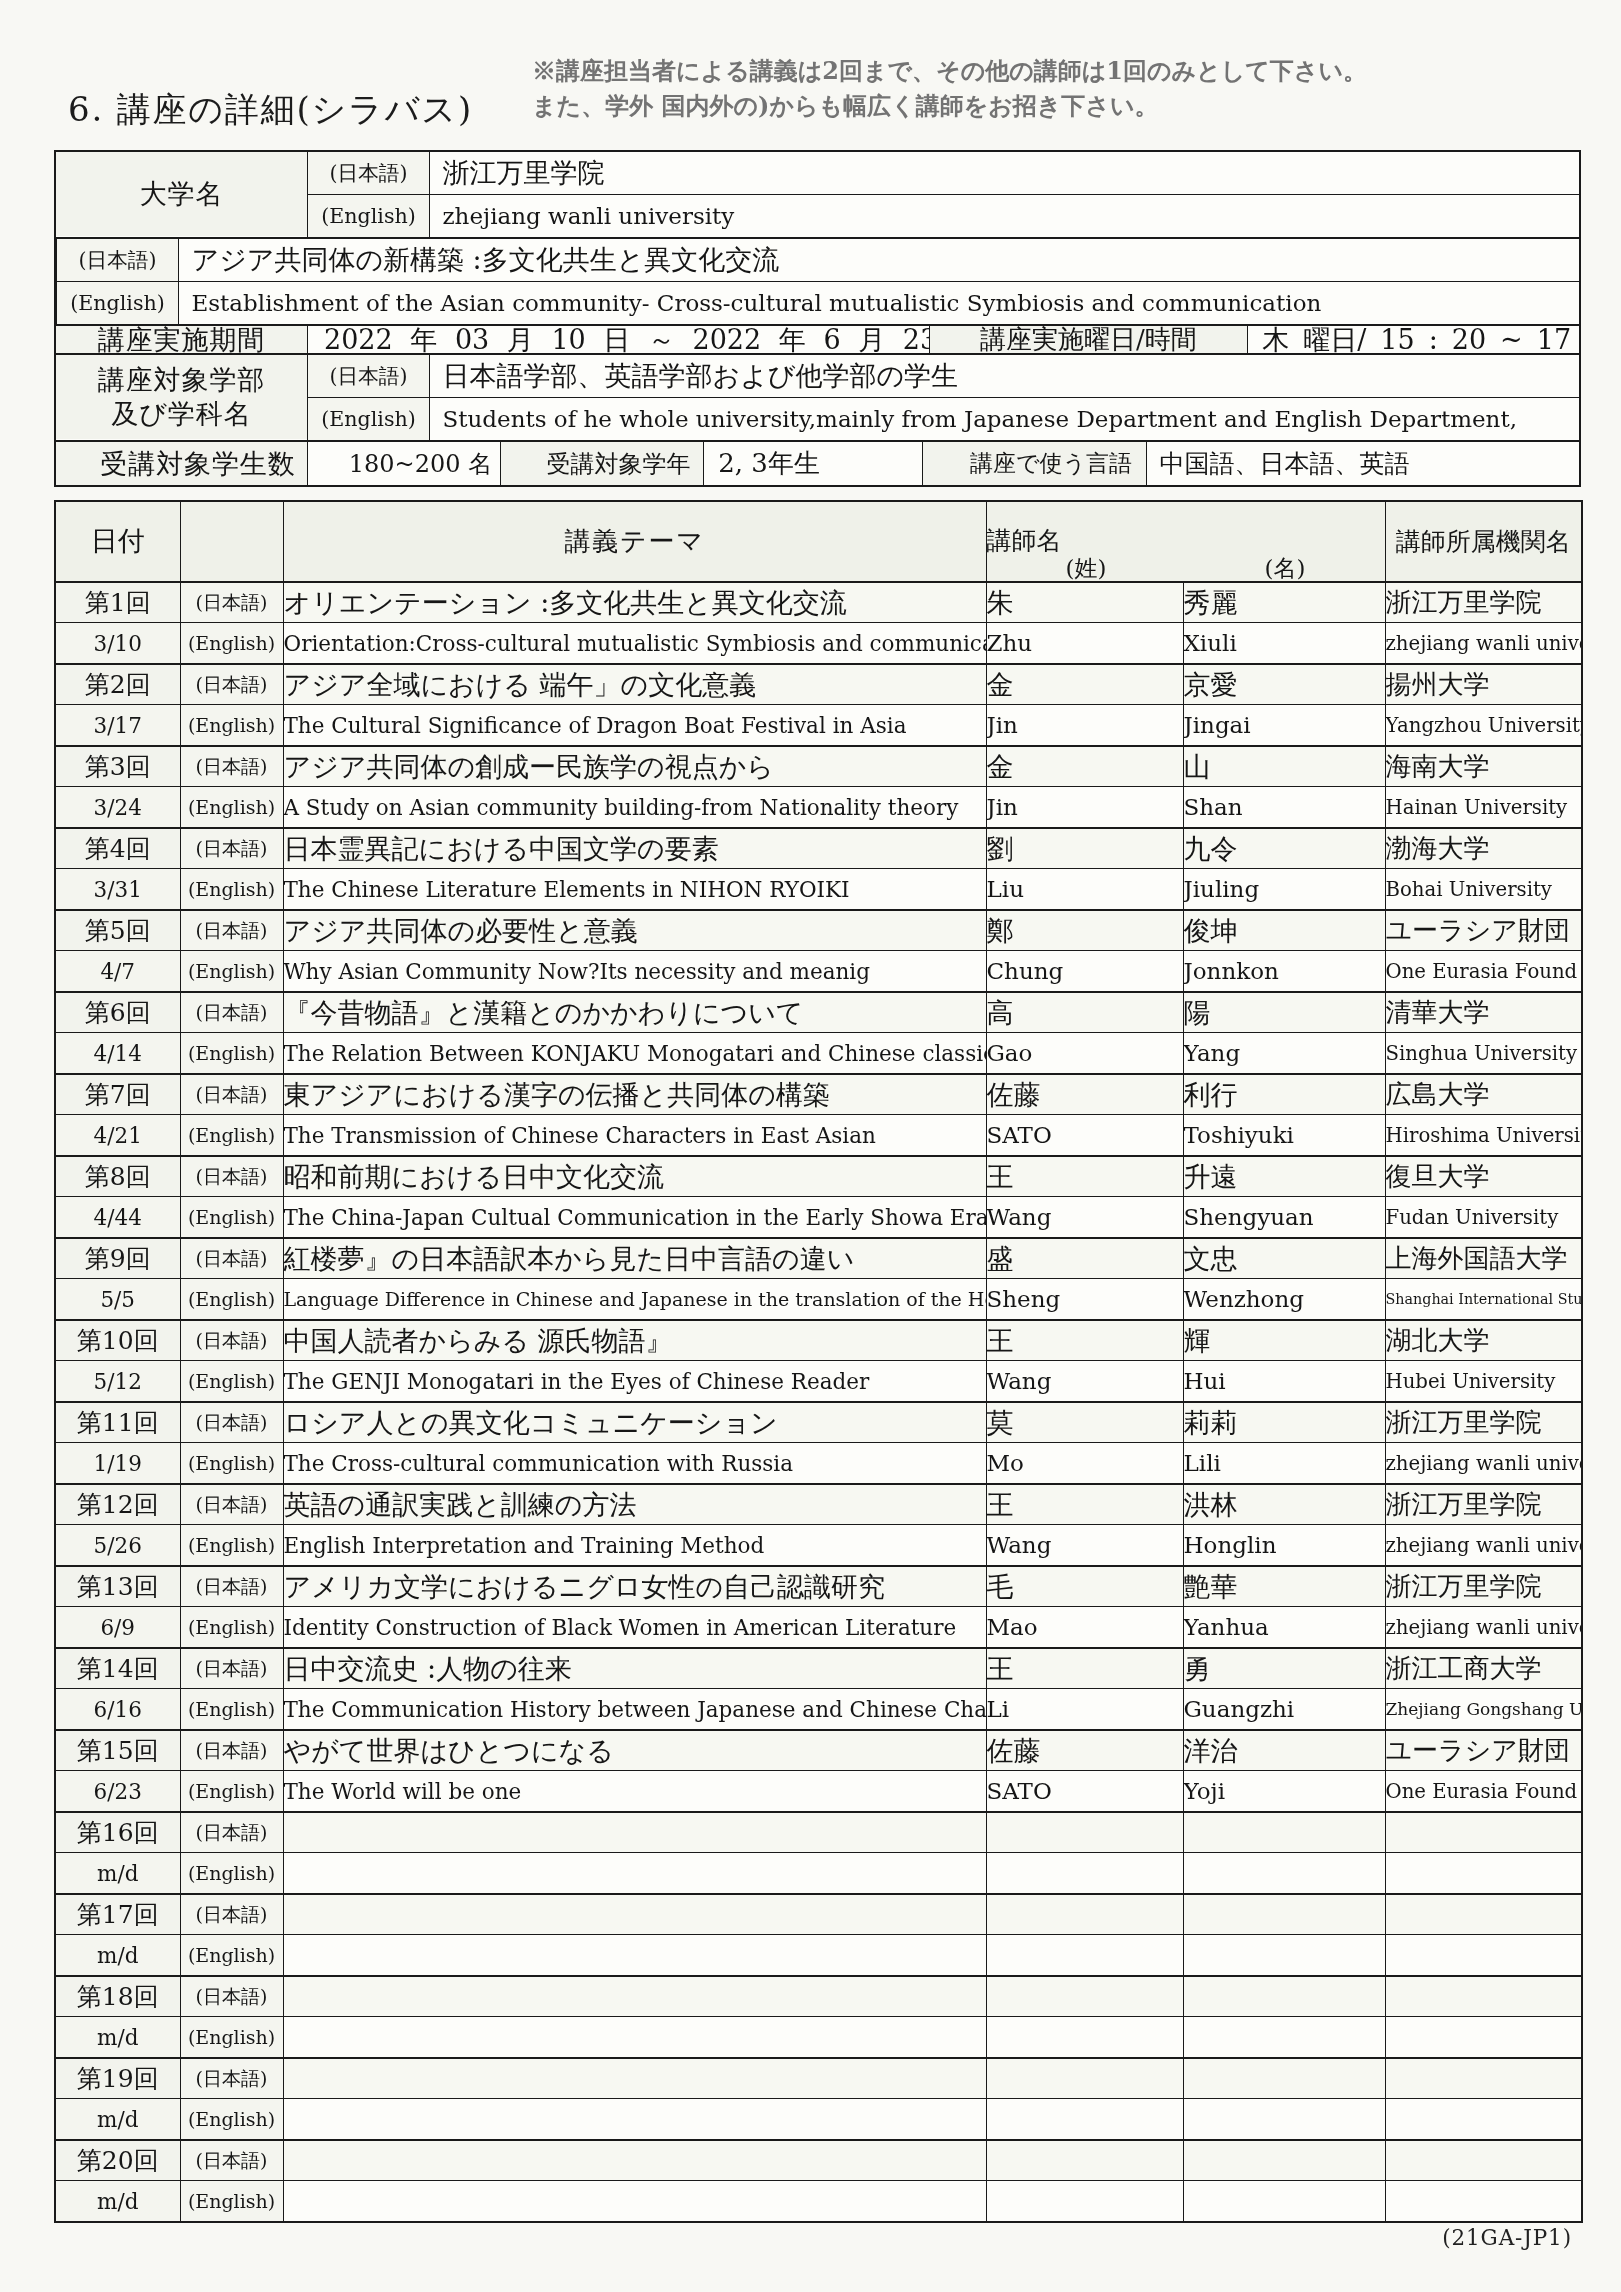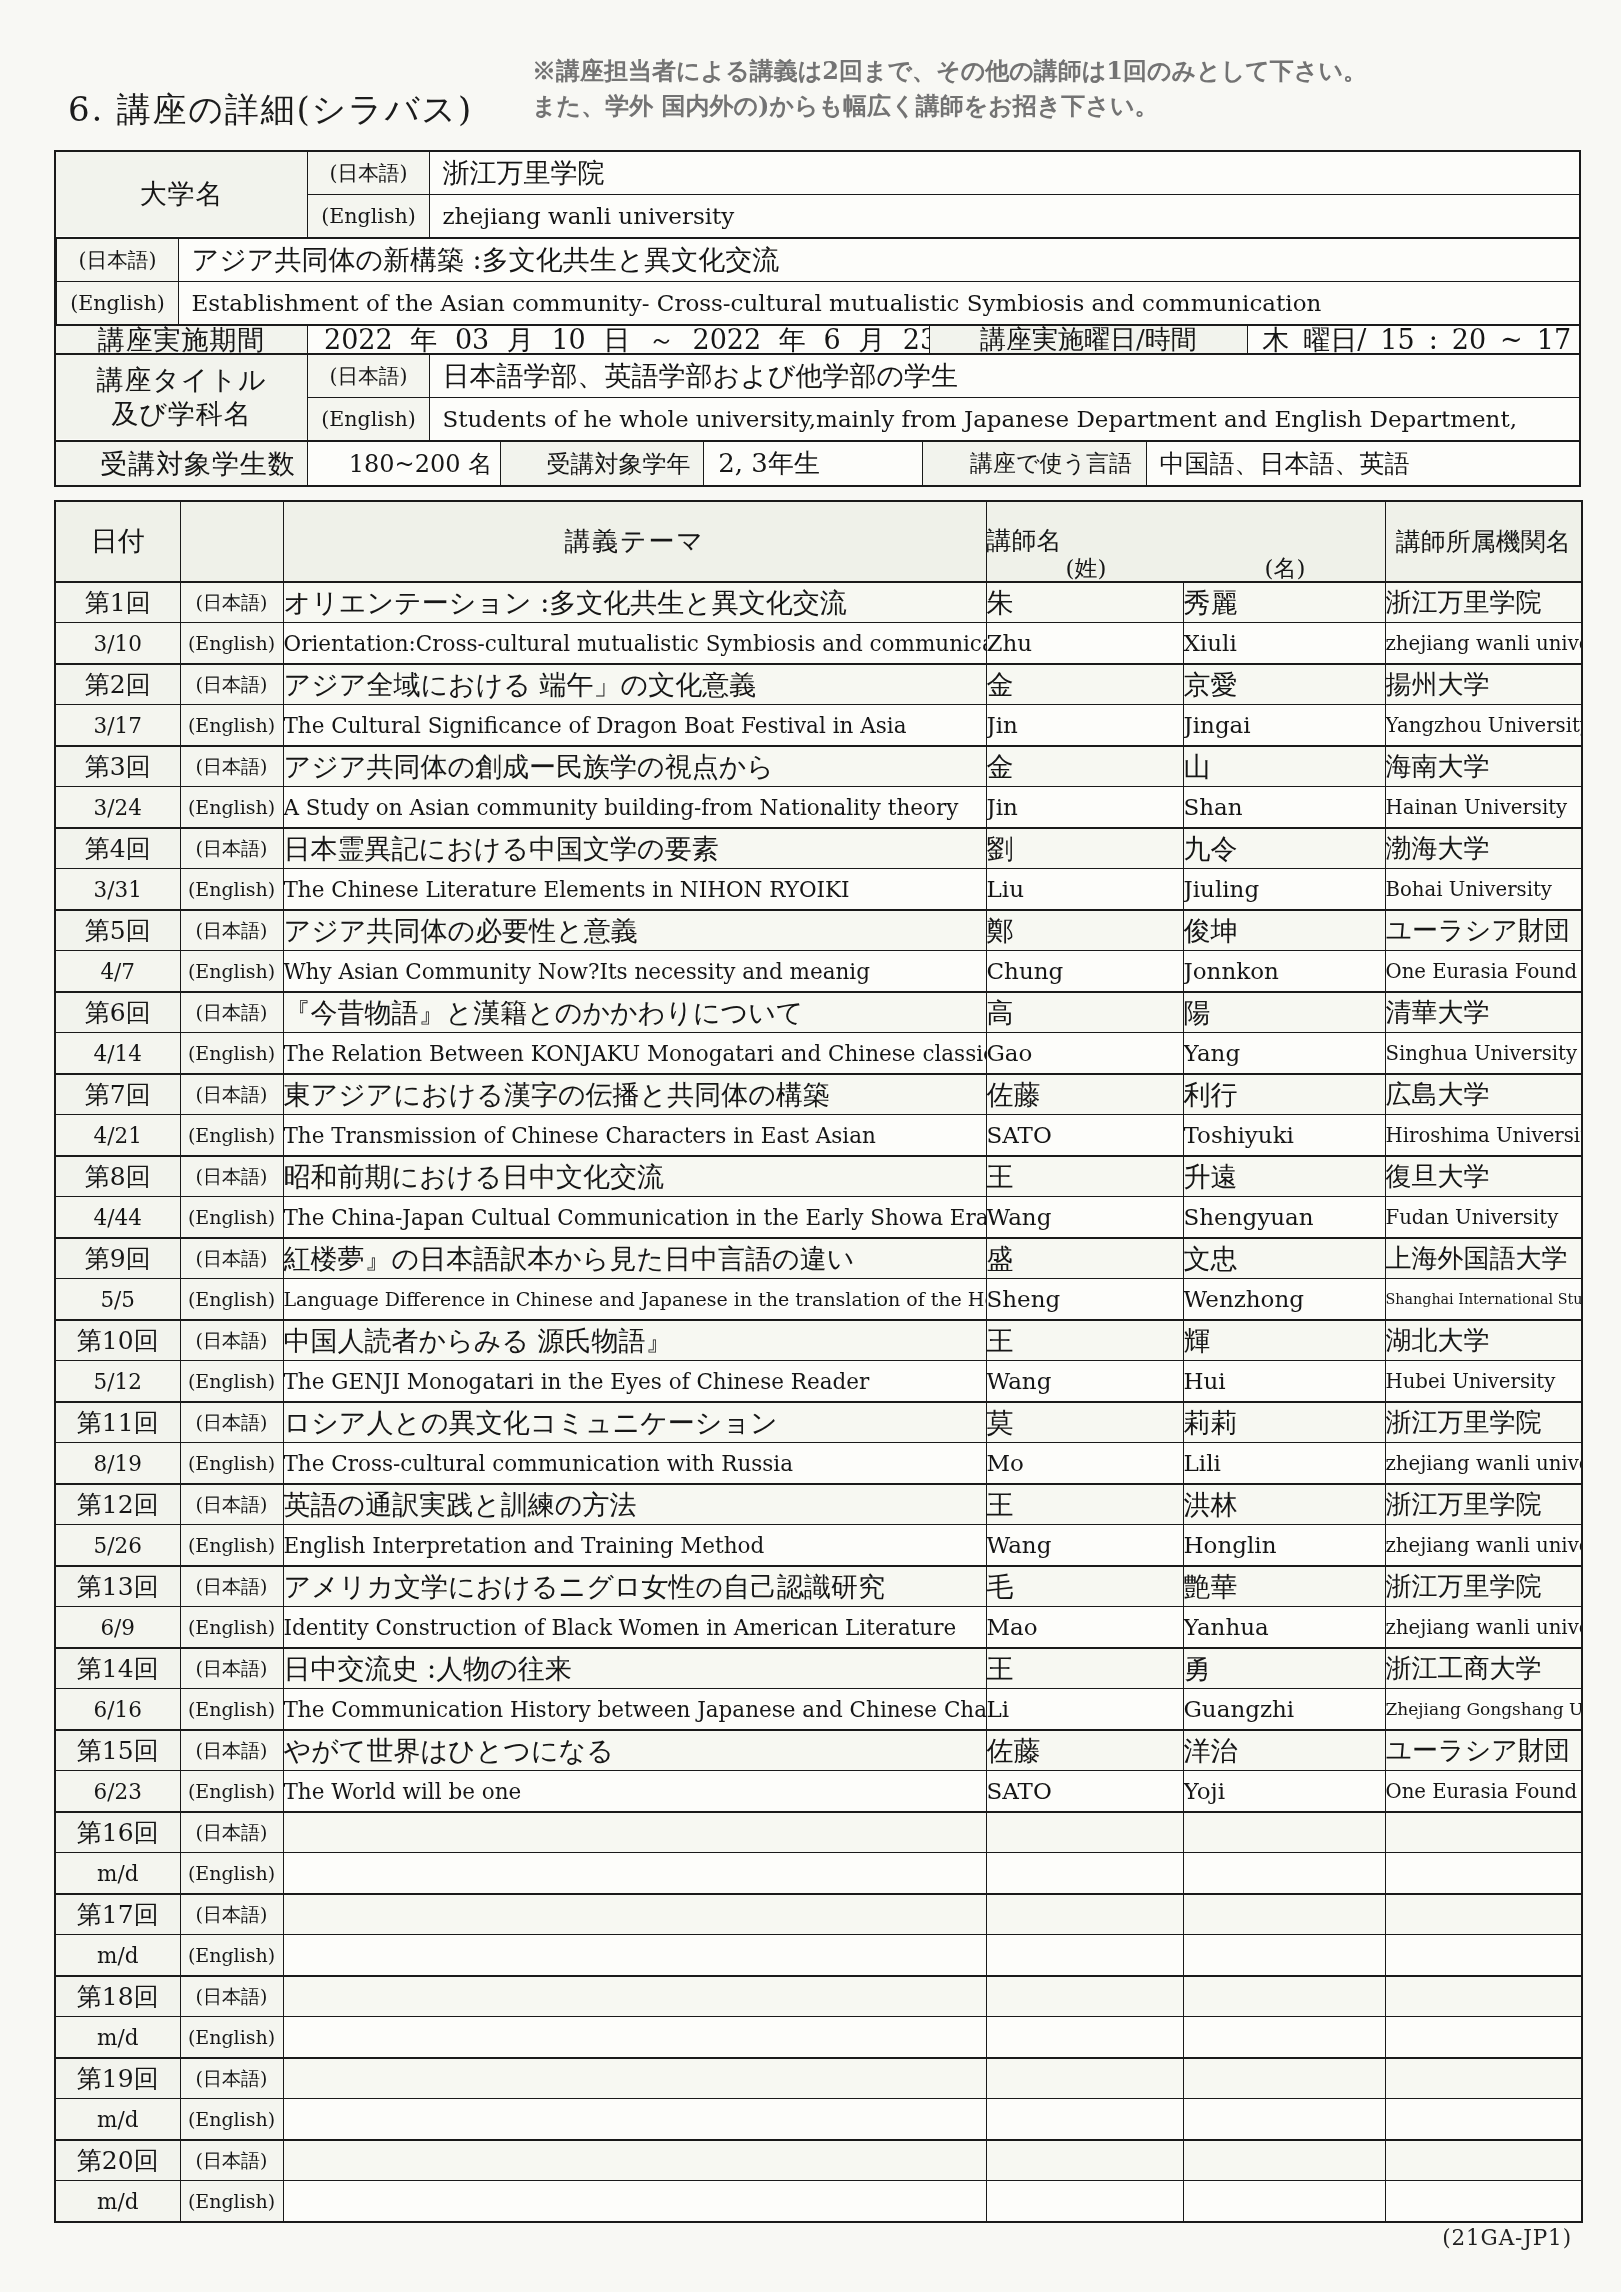--- a/index.html
+++ b/index.html
@@ -138,21 +138,21 @@
 
     <div class="grp">
       <div class="icell lblcell w280 h45">講座実施期間</div>
       <div class="icell period-val h45">2022 年 03 月 10 日 ～ 2022 年 6 月 23 日</div>
       <div class="icell sched-lbl h45">講座実施曜日/時間</div>
       <div class="icell sched-val h45">木 曜日/ 15 : 20 ~ 17 : 30</div>
     </div>
 
     <div class="grp">
       <div class="icell lblcell w280 h94">
-        <span>講座タイトル</span>
+        <span>講座対象学部</span>
         <span>及び学科名</span>
       </div>
       <div class="grp-right">
         <div class="subrow">
           <div class="icell langcell">(日本語)</div>
           <div class="icell valcell">日本語学部、英語学部および他学部の学生</div>
         </div>
         <div class="subrow">
           <div class="icell langcell">(English)</div>
           <div class="icell valcell en">Students of he whole university,mainly from Japanese Department and English Department,</div>
@@ -368,21 +368,21 @@
 
     <tr class="r-ja">
       <td class="c-no">第11回</td>
       <td class="c-lang">(日本語)</td>
       <td class="c-theme">ロシア人との異文化コミュニケーション</td>
       <td class="c-sei">莫</td>
       <td class="c-mei">莉莉</td>
       <td class="c-aff">浙江万里学院</td>
     </tr>
     <tr class="r-en">
-      <td class="c-date">8/19</td>
+      <td class="c-date">1/19</td>
       <td class="c-lang">(English)</td>
       <td class="c-theme c-theme-en">The Cross-cultural communication with Russia</td>
       <td class="c-sei en">Mo</td>
       <td class="c-mei en">Lili</td>
       <td class="c-aff c-aff-en">zhejiang wanli university</td>
     </tr>
 
     <tr class="r-ja">
       <td class="c-no">第12回</td>
       <td class="c-lang">(日本語)</td>

